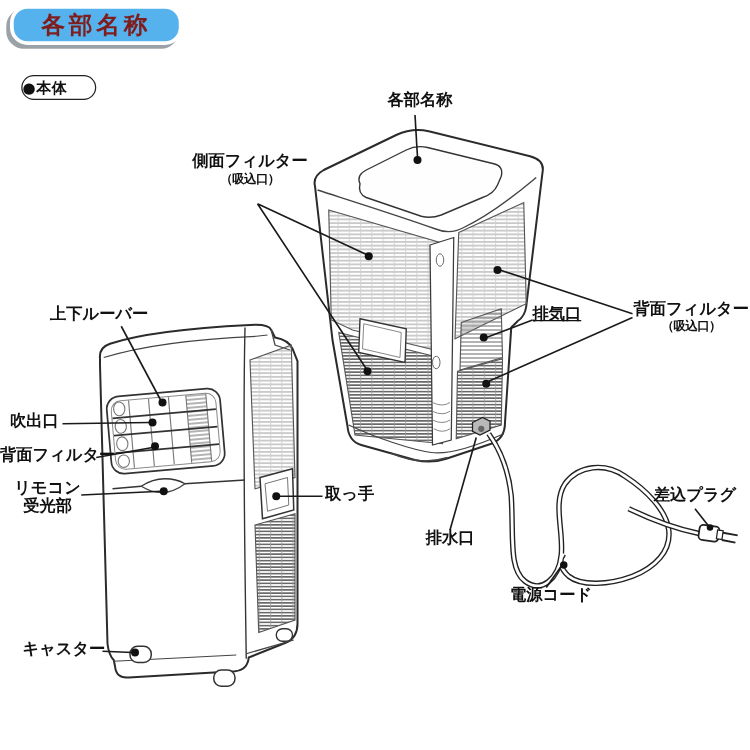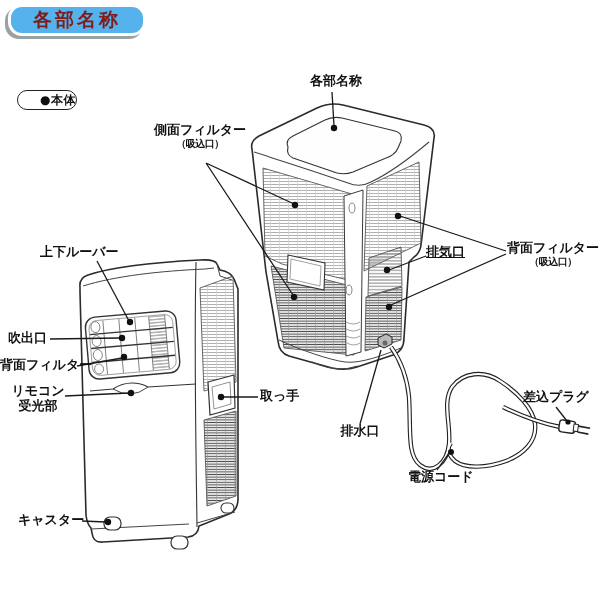--- a/index.html
+++ b/index.html
@@ -11,22 +11,22 @@
   .badge{
     position:absolute;left:8px;top:4px;width:132px;height:26px;
     background:#55b2ec;border:3px solid #ffffff;border-radius:14px;
     box-shadow:-3px 3px 0 #9aa2a8;
     display:flex;align-items:center;justify-content:center;
     color:#7f1d1d;font-weight:bold;font-size:19px;letter-spacing:3px;
   }
   .pill{
     position:absolute;left:17px;top:60px;width:58px;height:18px;
     border:1.6px solid #222;border-radius:11px;background:#fff;
-    display:flex;align-items:center;justify-content:flex-end;
-    font-size:12px;font-weight:bold;letter-spacing:0.5px;margin-top:30px;
+    display:flex;align-items:center;justify-content:flex-start;
+    font-size:12px;font-weight:bold;letter-spacing:0.5px;
   }
   .lbl{
     position:absolute;font-size:13px;font-weight:bold;line-height:1.12;
     white-space:nowrap;color:#111;
   }
   .lbl.center{text-align:center;white-space:normal;}
   .lbl span{display:block;}
   .lbl .sub{font-size:10px;letter-spacing:-0.5px;}
   svg{position:absolute;left:0;top:0;}
 </style>

